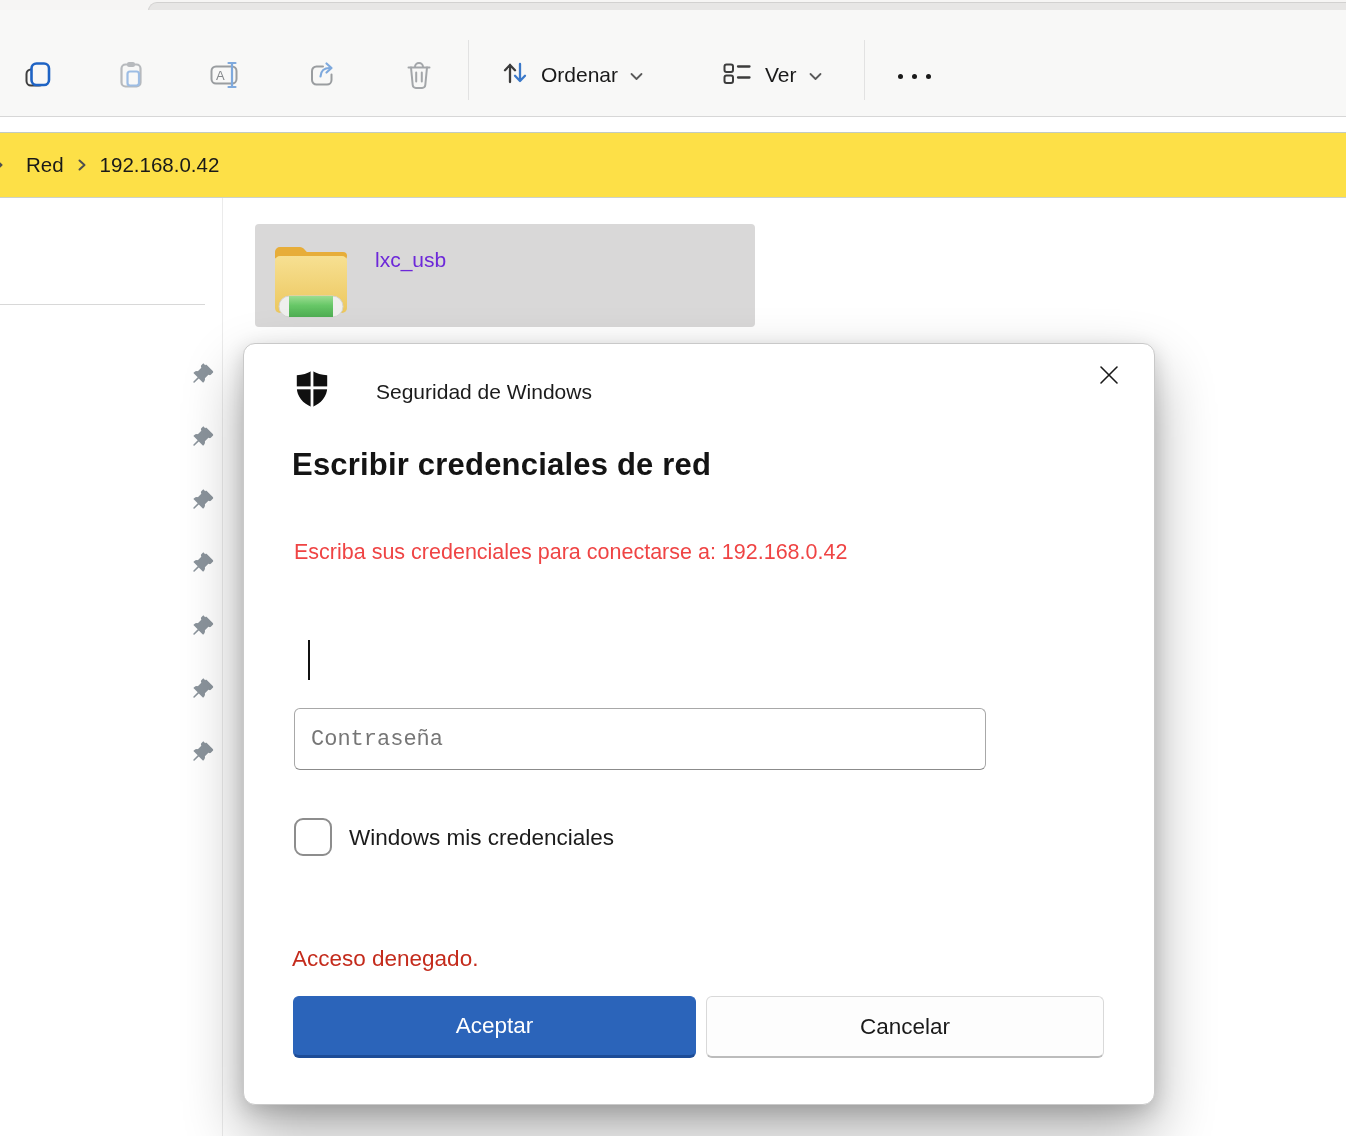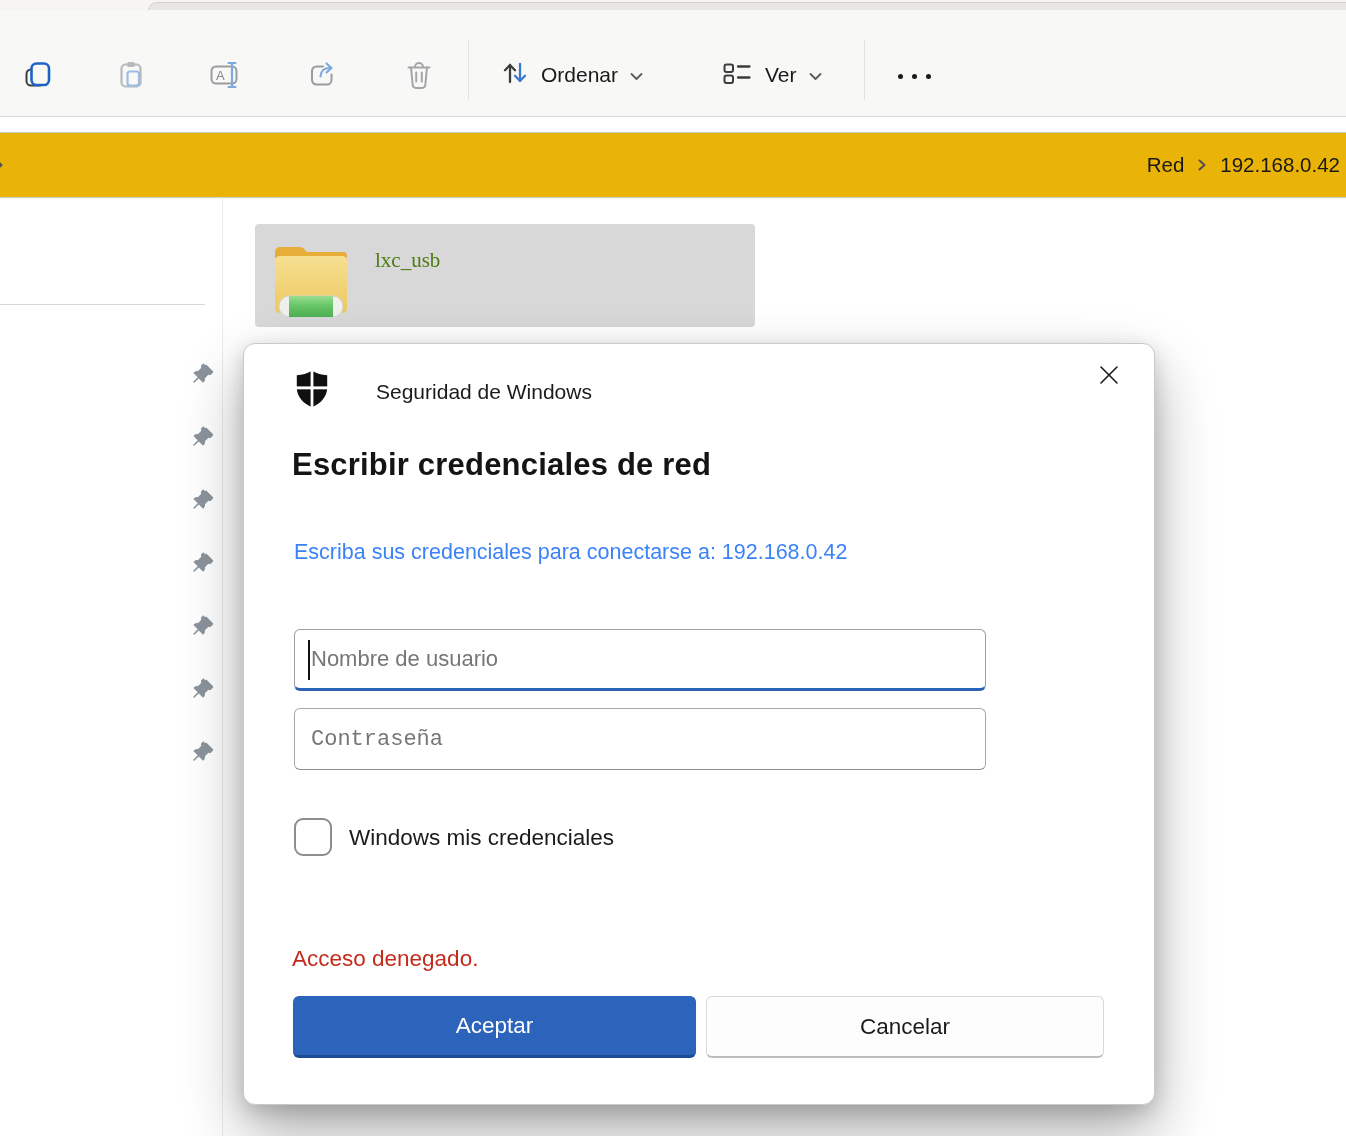--- a/index.html
+++ b/index.html
@@ -35,32 +35,32 @@
 
   
   #v-divider { left:222px; top:198px; width:1px; height:938px; background:#ebebeb; }
   #side-line { left:0; top:304px; width:205px; height:1px; background:#d8d8d8; }
   .pin { position:absolute; left:191px; width:24px; height:24px; }
 
   
   #tile { left:255px; top:224px; width:500px; height:103px; background:#d9d8d8; border-radius:4px; }
   #tile .f-icon { position:absolute; left:13px; top:8px; }
   #tile .f-label { position:absolute; left:120px; top:0; height:72px; display:flex; align-items:center;
-                   font-size:21px; color:#4d7c0f;font-family:Liberation Serif, serif; }
+                   font-size:21px; color:#6d28d9; }
 
   
   #dialog { left:243px; top:343px; width:912px; height:762px; background:#fff;
             border:1px solid #c9c9c9; border-radius:12px;
             box-shadow:0 28px 60px rgba(0,0,0,.32), 0 6px 20px rgba(0,0,0,.16); }
   #dlg-shield { left:50px; top:26px; }
   #dlg-apptitle { left:132px; top:36px; font-size:21px; color:#1b1b1b;text-align:center; }
   #dlg-close { left:843px; top:10px; width:44px; height:44px; display:flex; align-items:center;
                justify-content:center; background:transparent; border:none; cursor:default; }
   #dlg-title { left:48px; top:103px; font-size:31px; font-weight:600; color:#141414; letter-spacing:.2px; }
-  #dlg-subtitle { left:50px; top:196px; font-size:21.5px; color:#3b82f6; }
+  #dlg-subtitle { left:50px; top:196px; font-size:21.5px; color:#ef4444; }
 
   .dlg-input { position:absolute; left:50px; width:692px; height:62px; border-radius:6px;
                font-family:"Liberation Sans", sans-serif; font-size:22px; color:#1a1a1a;
                padding:0 16px; background:#fff; outline:none; }
   .dlg-input::placeholder { color:#767676; opacity:1; }
   #user-input { top:285px; border:1px solid #9f9f9f; border-bottom:3px solid #2b63b8; }
   #pass-input { top:364px; border:1px solid #a8a8a8; border-bottom-color:#8b8b8b;font-family:Liberation Mono, monospace; }
   #caret { left:64px; top:296px; width:2px; height:40px; background:#111; }
 
   #remember-box { left:50px; top:474px; width:38px; height:38px; border:2px solid #8d8d8d;
@@ -172,21 +172,21 @@
 
     <button class="tb-btn" style="left:888px;width:52px">
       <span class="dots">
           <i></i>
           <i></i>
           <i></i>
         </span>
     </button>
   </div>
 
-  <div id="addressbar" class="abs" style="background: #eab308; justify-content: flex-end;">
+  <div id="addressbar" class="abs" style="background: #fde047;">
     <span id="edge-chev">
       <svg width="10" height="14" viewBox="0 0 10 14" fill="none">
           <path d="M2.5 2.5 l5 4.5 -5 4.5" stroke="#4f4f4f" stroke-width="2" stroke-linecap="round" stroke-linejoin="round"></path>
         </svg>
     </span>
     <span class="crumb" style="margin-left:20px">Red</span>
     <span class="crumb-chev">
       <svg width="10" height="14" viewBox="0 0 10 14" fill="none">
           <path d="M2.5 2.5 l5 4.5 -5 4.5" stroke="#4f4f4f" stroke-width="2" stroke-linecap="round" stroke-linejoin="round"></path>
         </svg>
@@ -257,21 +257,20 @@
       <span>
         <svg width="26" height="26" viewBox="0 0 26 26">
             <path d="M5 5 L21 21 M21 5 L5 21" stroke="#191919" stroke-width="1.6" stroke-linecap="round"></path>
           </svg>
       </span>
     </button>
 
     <div id="dlg-title" class="abs">Escribir credenciales de red</div>
     <div id="dlg-subtitle" class="abs">Escriba sus credenciales para conectarse a: 192.168.0.42</div>
 
-    <input id="user-input" class="dlg-input" type="text" placeholder="Nombre de usuario" style="border-bottom-color: rgb(43, 99, 184);">
     <div id="caret" class="abs"></div>
 
     <input id="pass-input" class="dlg-input" type="text" placeholder="Contraseña" style="">
 
     <div id="remember-box" class="abs"></div>
     <div id="remember-label" class="abs">Windows mis credenciales</div>
 
     <div id="dlg-error" class="abs" style="color: rgb(196, 43, 28); margin-top: 24px;">Acceso denegado.</div>
 
     <button id="btn-ok" class="dlg-btn" style="background: rgb(43, 100, 186);">Aceptar</button>

